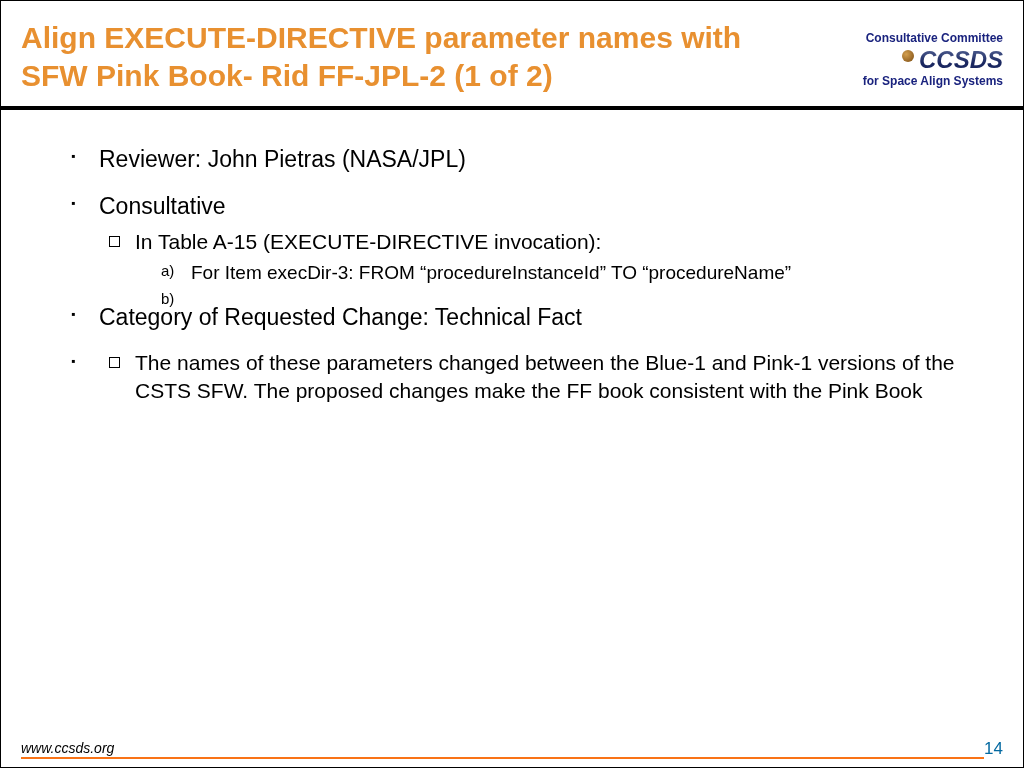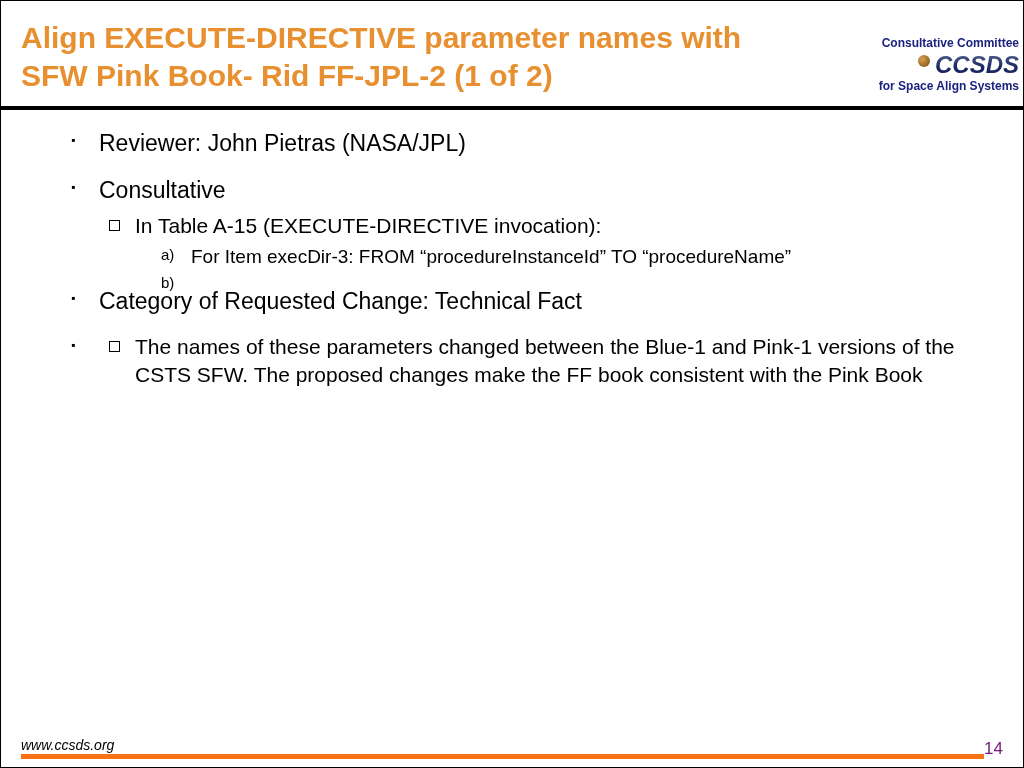--- a/index.html
+++ b/index.html
@@ -7,22 +7,22 @@
     width: 1024px;
     height: 768px;
     background: #fff;
     font-family: Arial, Helvetica, sans-serif;
     position: relative;
     border: 1px solid #000;
   }
   .header {
     display: flex;
     justify-content: space-between;
-    align-items: flex-end;
-    padding: 18px 4px 12px 20px;
+    align-items: center;
+    padding: 18px 20px 12px 20px;
     border-bottom: 4px solid #000;
   }
   .title {
     color: #e89030;
     font-size: 30px;
     font-weight: bold;
     line-height: 1.25;
     max-width: 760px;
   }
   .logo {
@@ -54,21 +54,21 @@
     font-size: 24px;
     font-weight: 900;
     font-style: italic;
     letter-spacing: 0px;
     background: linear-gradient(to bottom, #5a6a9a 0%, #1a2760 60%);
     -webkit-background-clip: text;
     background-clip: text;
     color: transparent;
   }
   .content {
-    padding: 18px 50px 0 70px;
+    padding: 34px 50px 0 70px;
     color: #000;
   }
   .bullet-list { list-style: none; }
   .bullet-list > li {
     position: relative;
     padding-left: 28px;
     font-size: 23px;
     line-height: 1.35;
     margin-bottom: 16px;
   }
@@ -120,27 +120,27 @@
     right: 0;
     padding: 0 20px;
     display: flex;
     justify-content: space-between;
     align-items: flex-end;
   }
   .footer-url {
     font-size: 14px;
     font-style: italic;
     color: #000;
-    border-bottom: 5px solid #f97316;
+    border-bottom: 2px solid #f97316;
     padding-bottom: 1px;
     width: 970px;
   }
   .page-num {
     font-size: 17px;
-    color: #701a75;
+    color: #0369a1;
   }
 </style>
 </head>
 <body>
 
 <div class="header">
   <div class="title">Align EXECUTE-DIRECTIVE parameter names with SFW Pink Book- Rid FF-JPL-2 (1 of 2)</div>
   <div class="logo">
     <div class="logo-text-small">Consultative Committee</div>
     <div class="logo-main">

